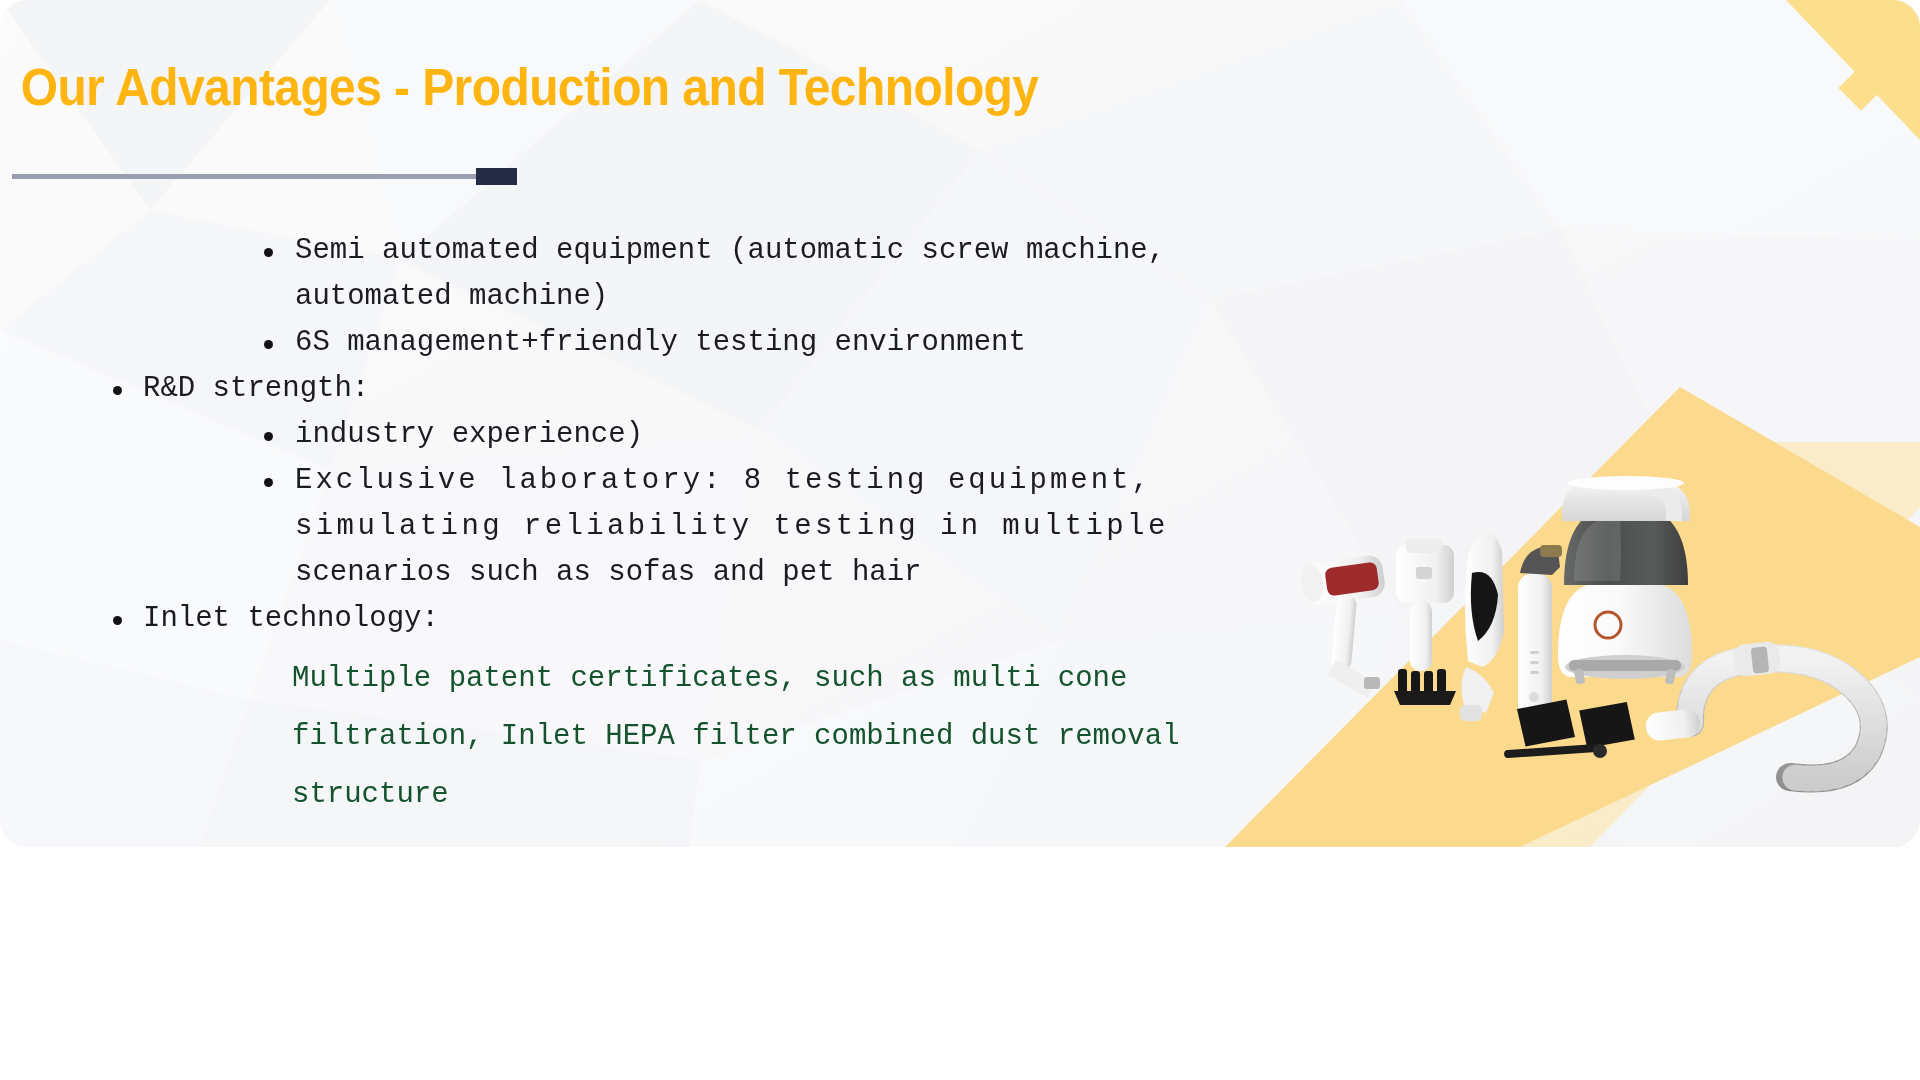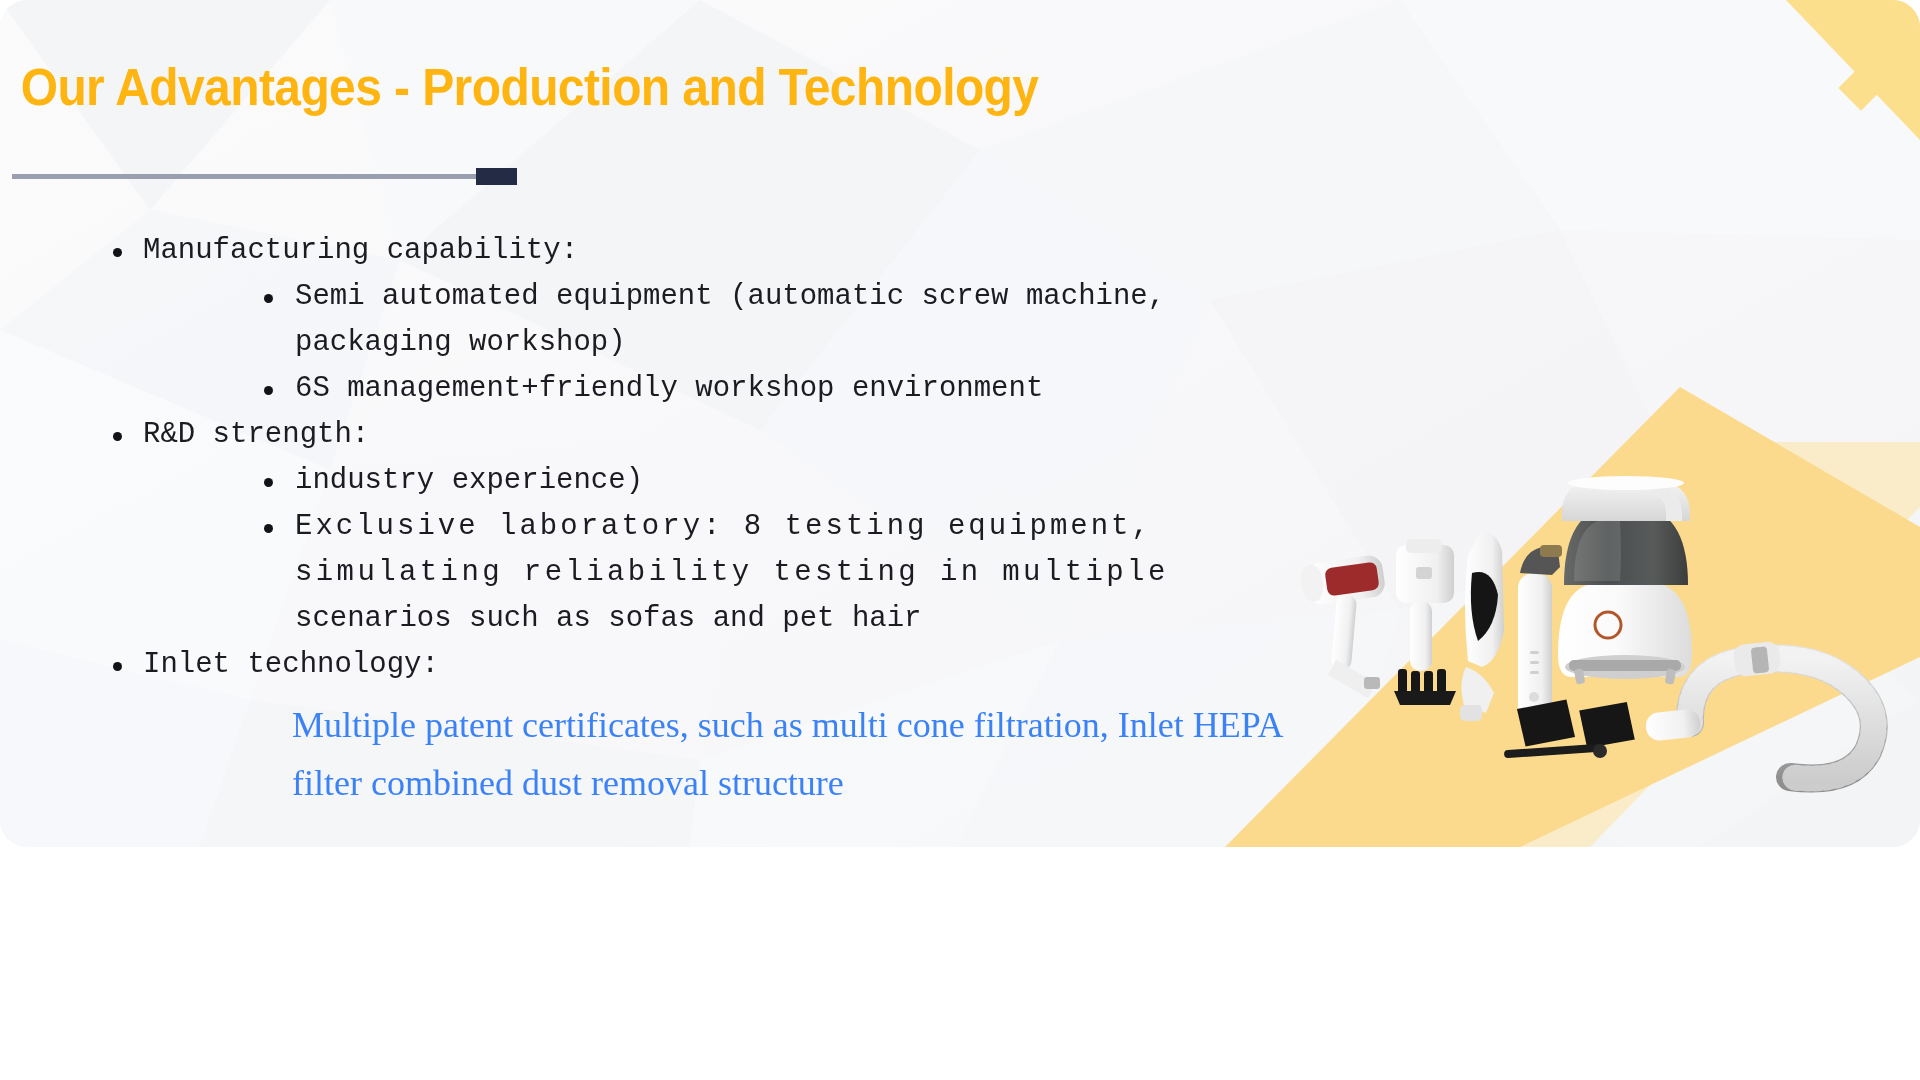--- a/index.html
+++ b/index.html
@@ -148,24 +148,24 @@
     letter-spacing: 3.0px;
   }
   .tracked-2 {
     letter-spacing: 3.4px;
   }
 
   
   .para {
     position: relative;
     padding-left: 292px;
-    font-family: Liberation Serif, serif;
-    font-size: 36px;
+    font-family: Liberation Mono, monospace;
+    font-size: 29px;
     line-height: 58px;
-    color: #3b82f6;
+    color: #14532d;
   }
 
   .spacer-sm { height: 8px; }
 
   
   .product-group {
     position: absolute;
     left: 1290px;
     top: 455px;
     width: 620px;
@@ -215,34 +215,30 @@
   </svg>
 
   <div class="title-block">
     <h1 class="slide-title">Our Advantages - Production and Technology</h1>
     <div class="title-rule"></div>
     <div class="title-rule-cap"></div>
   </div>
 
   <div class="content">
 
-    <div class="lvl1">
-      <span class="dot"></span>
-      <span>Manufacturing capability:</span>
-    </div>
 
     <div class="lvl2">
       <span class="dot"></span>
       <span class="cont">Semi automated equipment (automatic screw machine,</span>
-      <span class="cont">packaging workshop)</span>
+      <span class="cont">automated machine)</span>
     </div>
 
     <div class="lvl2">
       <span class="dot"></span>
-      <span class="cont">6S management+friendly workshop environment</span>
+      <span class="cont">6S management+friendly testing environment</span>
     </div>
 
     <div class="lvl1">
       <span class="dot"></span>
       <span>R&amp;D strength:</span>
     </div>
 
     <div class="lvl2">
       <span class="dot"></span>
       <span class="cont">industry experience)</span>

